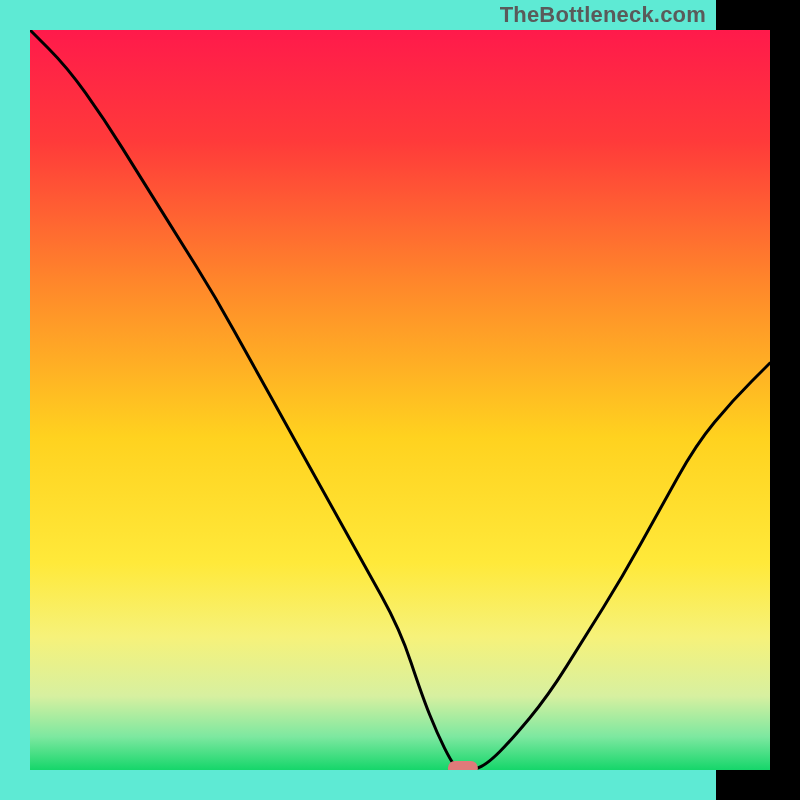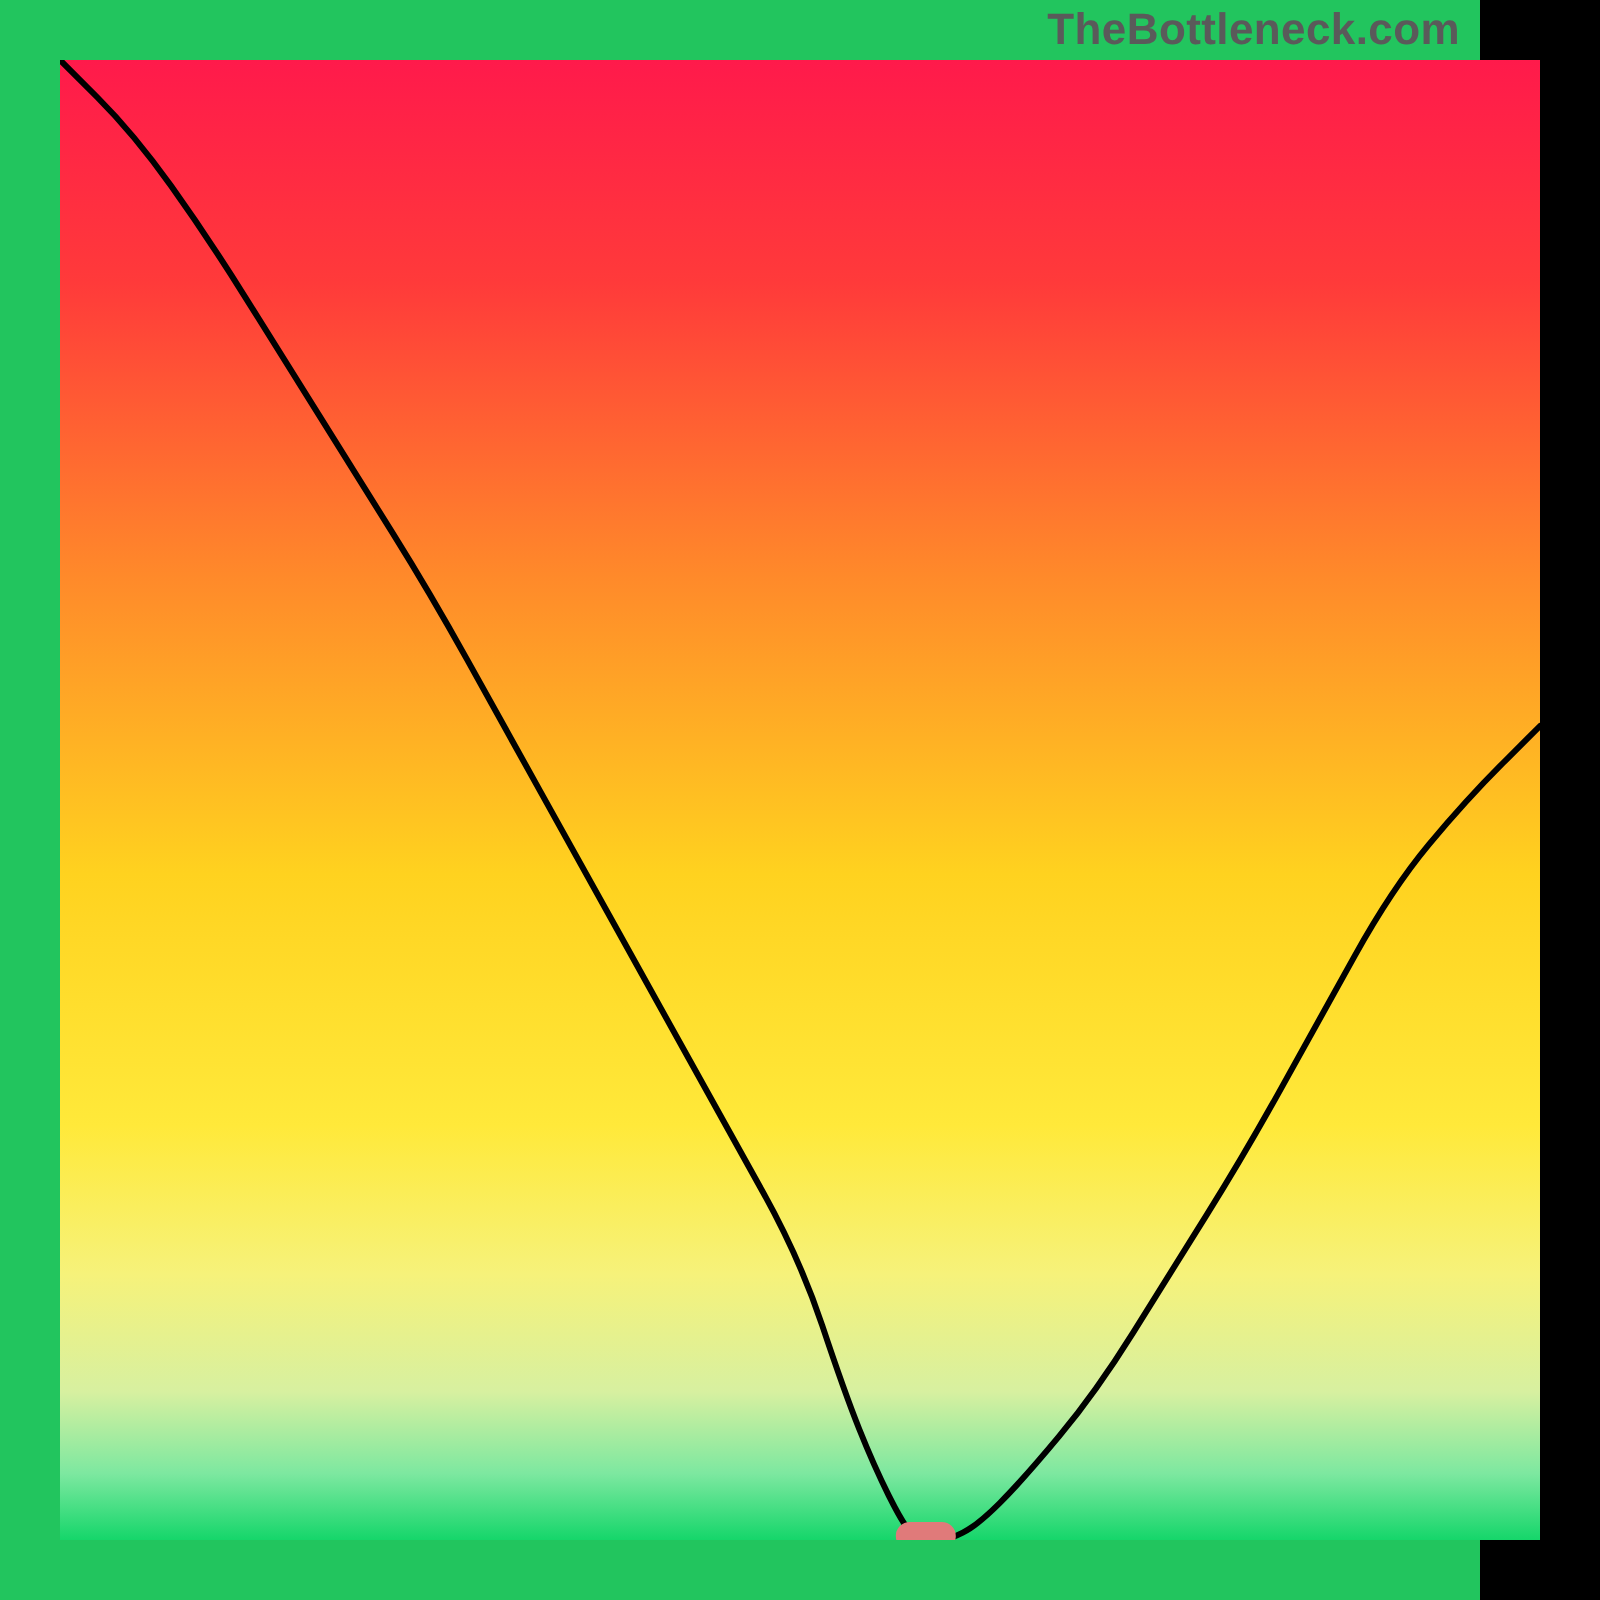--- a/index.html
+++ b/index.html
@@ -7,22 +7,21 @@
     padding: 0;
     width: 800px;
     height: 800px;
     background: #000;
     overflow: hidden;
   }
   .frame {
     position: relative;
     width: 716px;
     height: 800px;
-    background: #22c55e;
-    padding-left: 24px;
+    background: #5eead4;
   }
   .watermark {
     position: absolute;
     top: 2px;
     right: 10px;
     color: #5a5a5a;
     font-family: Arial, Helvetica, sans-serif;
     font-size: 22px;
     font-weight: 600;
     letter-spacing: 0.2px;

